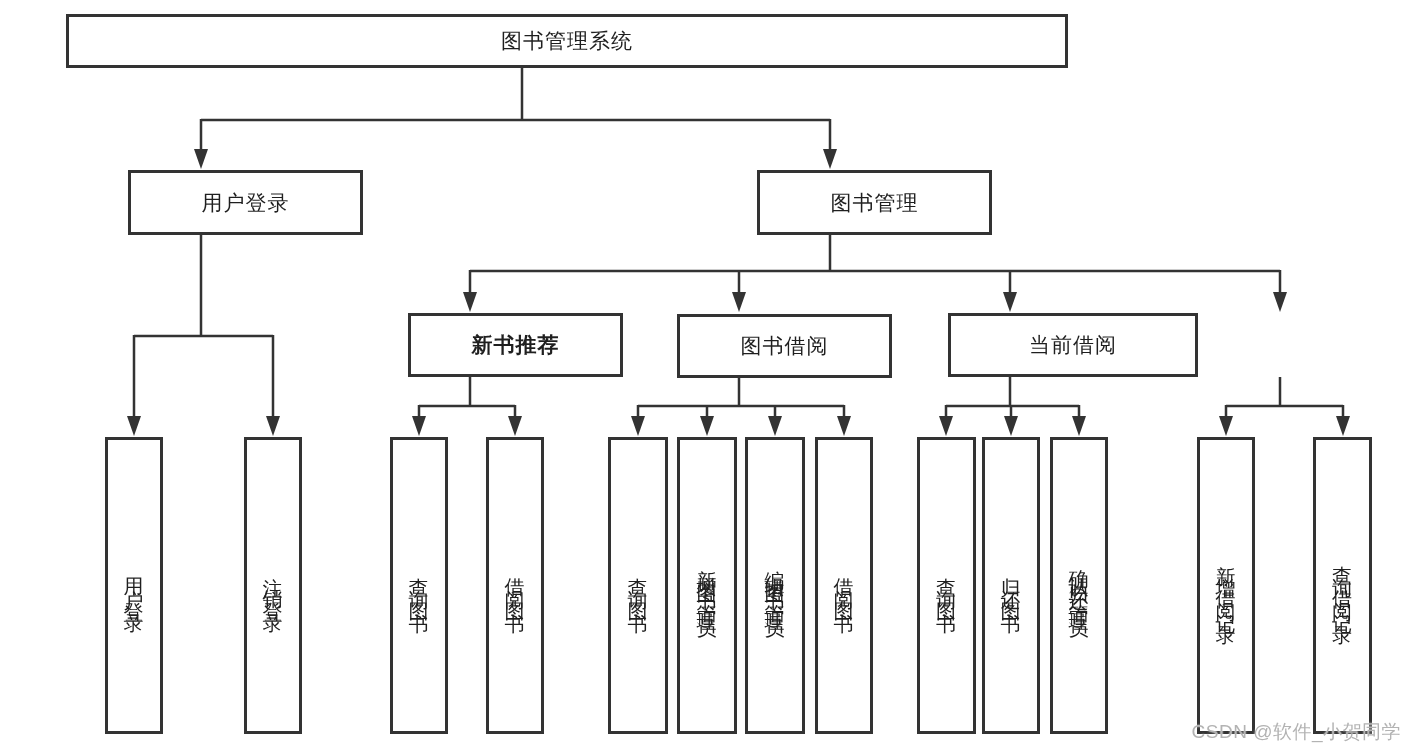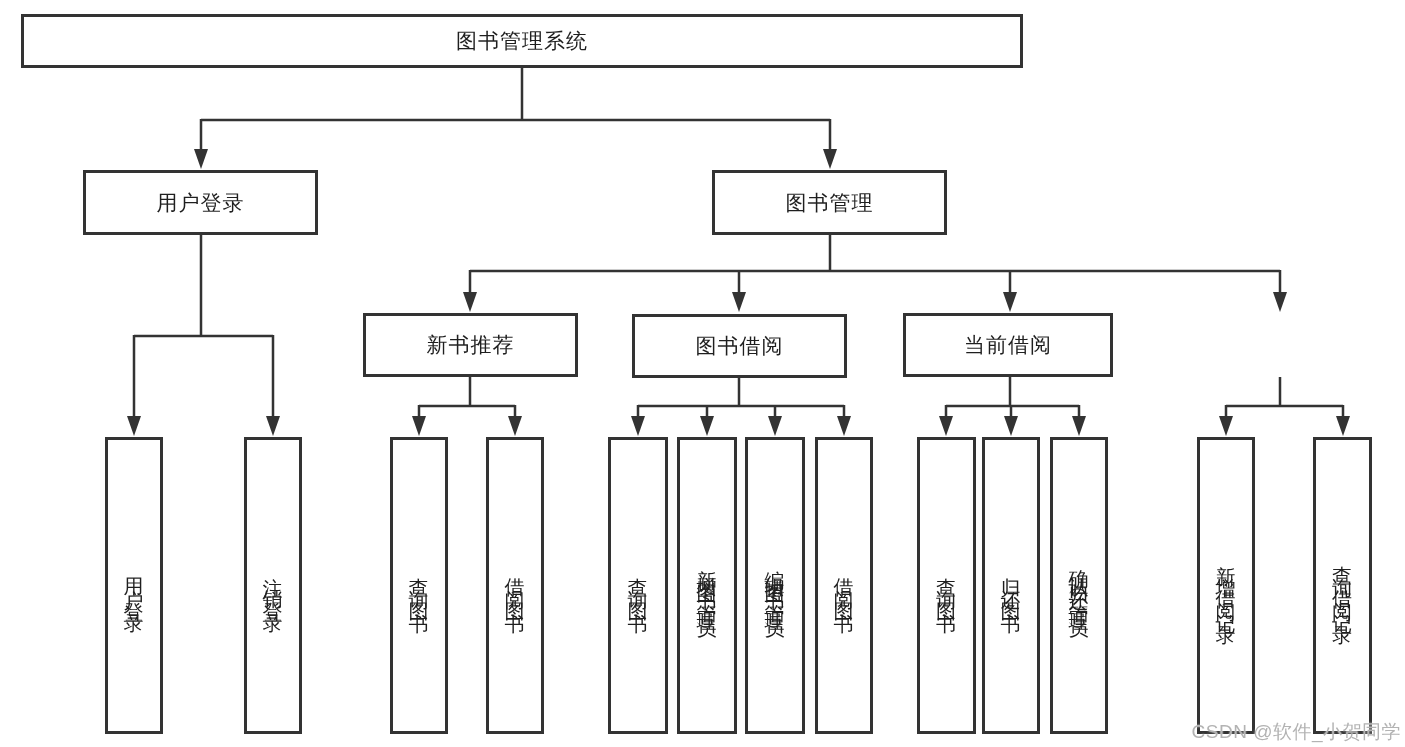--- a/index.html
+++ b/index.html
@@ -16,20 +16,21 @@
 
   .hbox{
     position:absolute;
     background:#ffffff;
     border:3px solid var(--line);
     display:flex;align-items:center;justify-content:center;
     font-size:21px;
     letter-spacing:1px;
     color:var(--text);
     z-index:2;
+    margin-left:45px;
   }
   .vbox{
     position:absolute;
     top:437px;
     height:297px;
     background:#ffffff;
     border:3px solid var(--line);
     display:flex;align-items:center;justify-content:center;
     z-index:2;
   }
@@ -104,27 +105,27 @@
     <span>图书管理系统</span>
   </div>
 
   <div class="hbox" style="left:83px;top:170px;width:235px;height:65px;">
     <span>用户登录</span>
   </div>
   <div class="hbox" style="left:712px;top:170px;width:235px;height:65px;text-align:center;">
     <span>图书管理</span>
   </div>
 
-  <div class="hbox" style="left:363px;top:313px;width:215px;height:64px;">
+  <div class="hbox" style="left:363px;top:313px;width:215px;height:64px;font-weight:bold;">
     <span>新书推荐</span>
   </div>
   <div class="hbox" style="left:632px;top:314px;width:215px;height:64px;">
     <span>图书借阅</span>
   </div>
-  <div class="hbox" style="left:903px;top:313px;width:210px;height:64px;">
+  <div class="hbox" style="left:903px;top:313px;width:250px;height:64px;">
     <span>当前借阅</span>
   </div>
 
   <div class="vbox" style="left:105px;width:58px;">
     <span class="vlabel">用户登录</span>
   </div>
   <div class="vbox" style="left:244px;width:58px;">
     <span class="vlabel">注销登录</span>
   </div>
 

